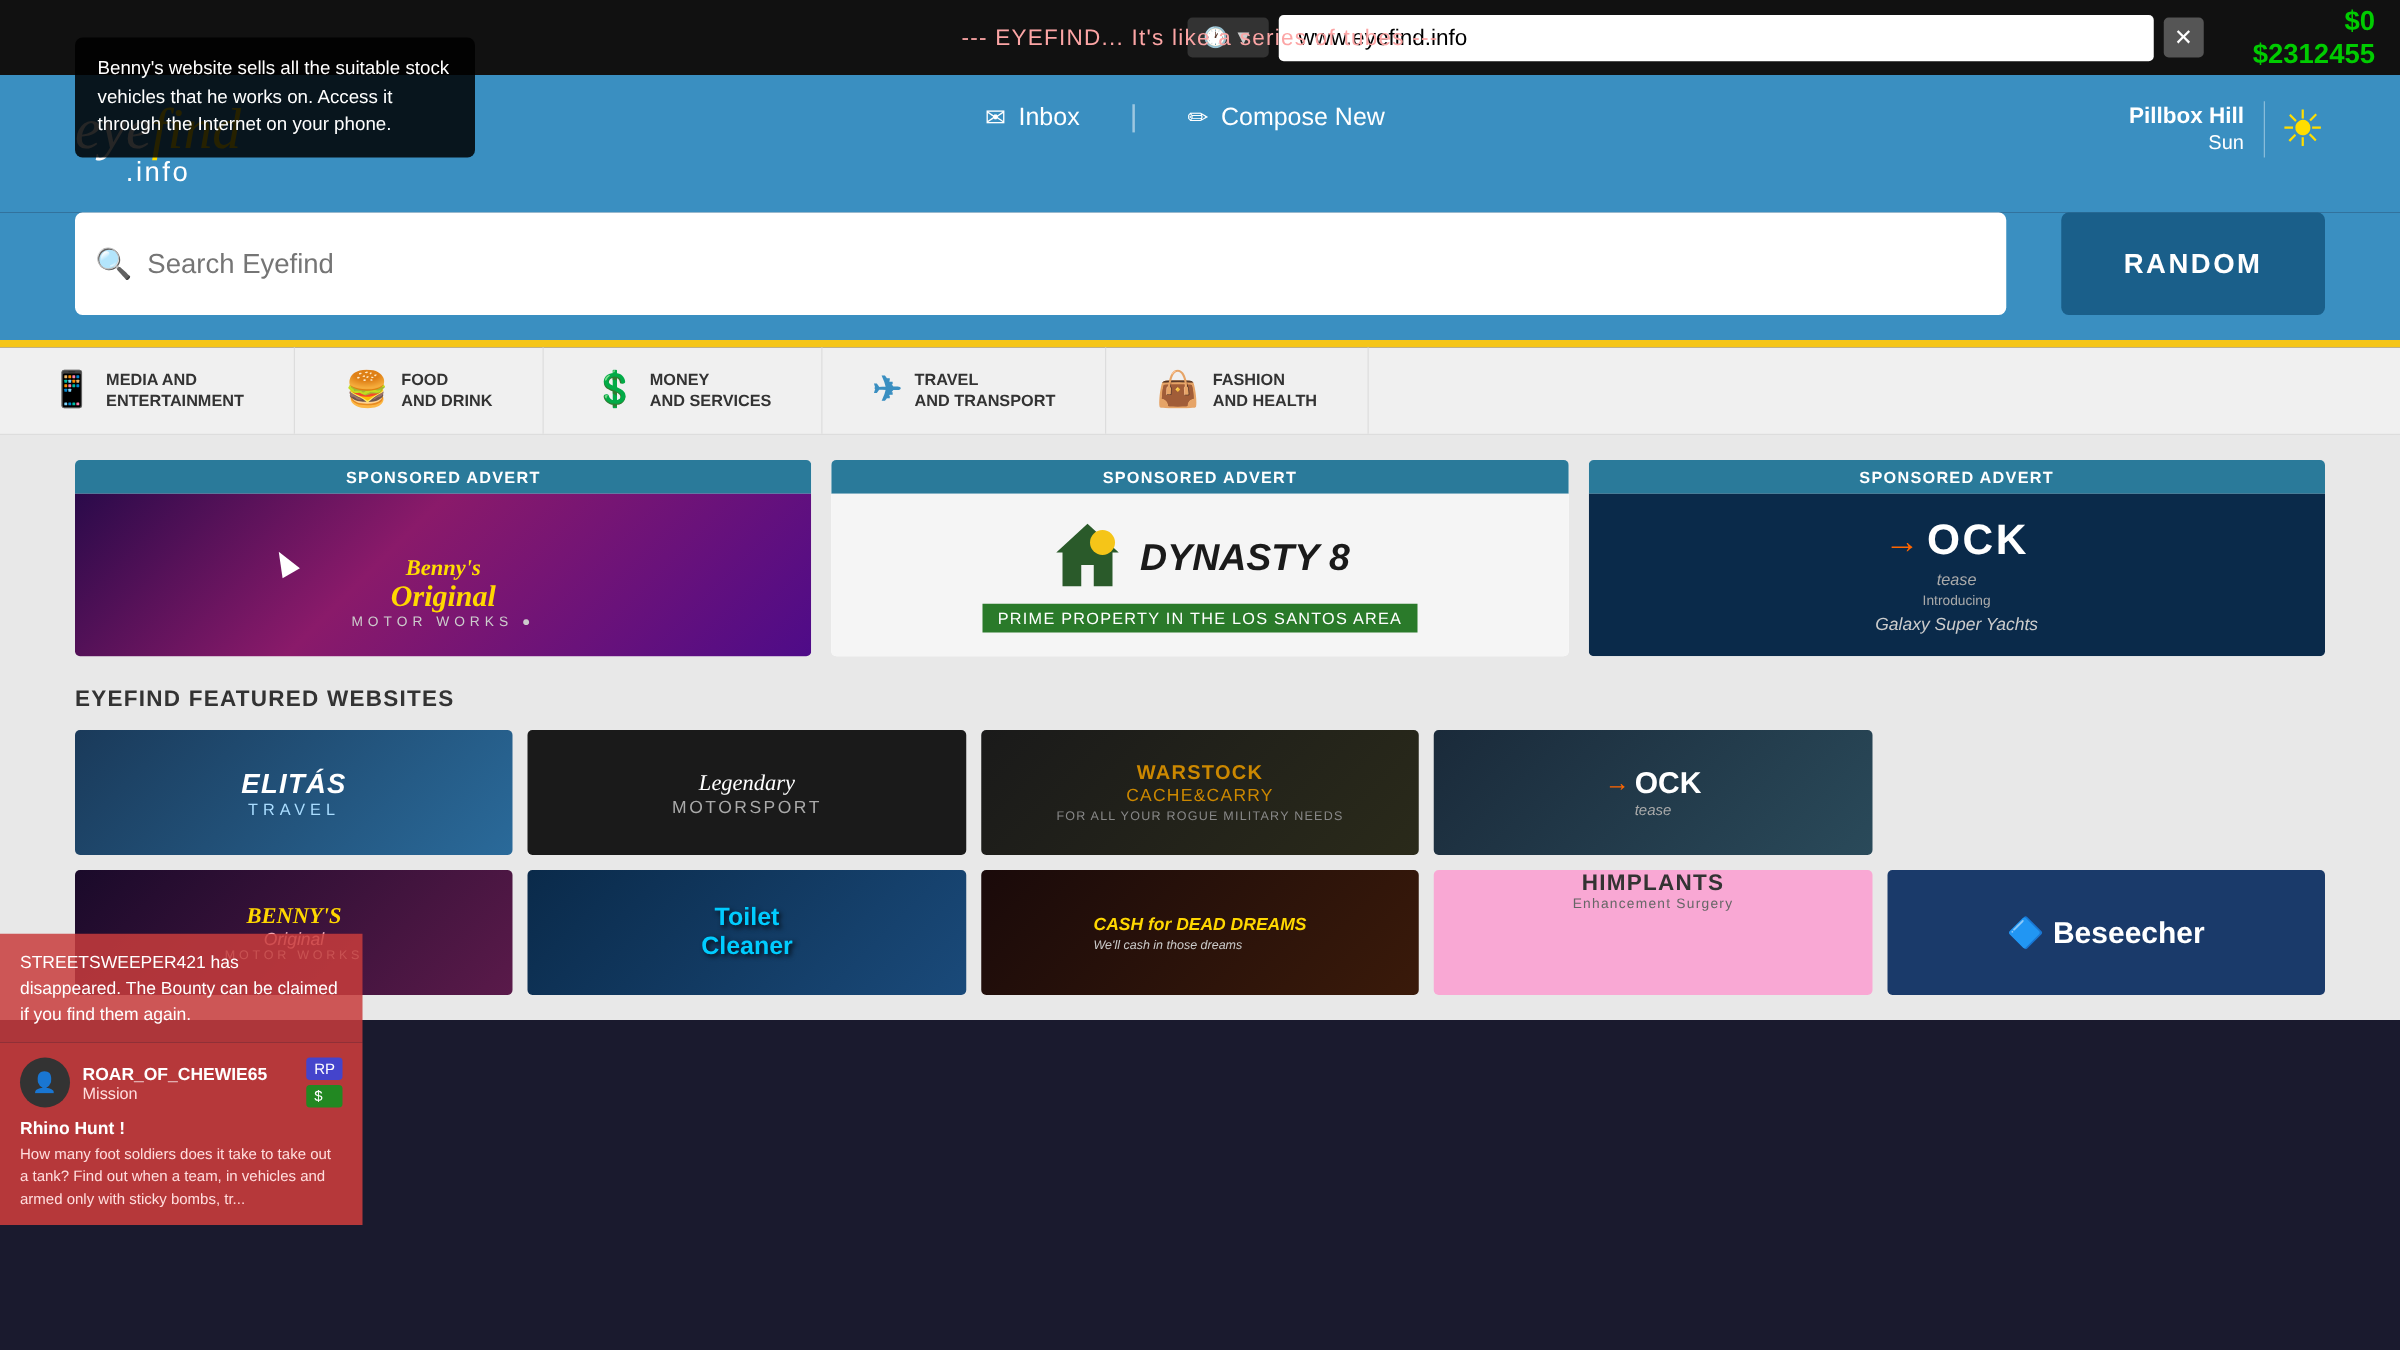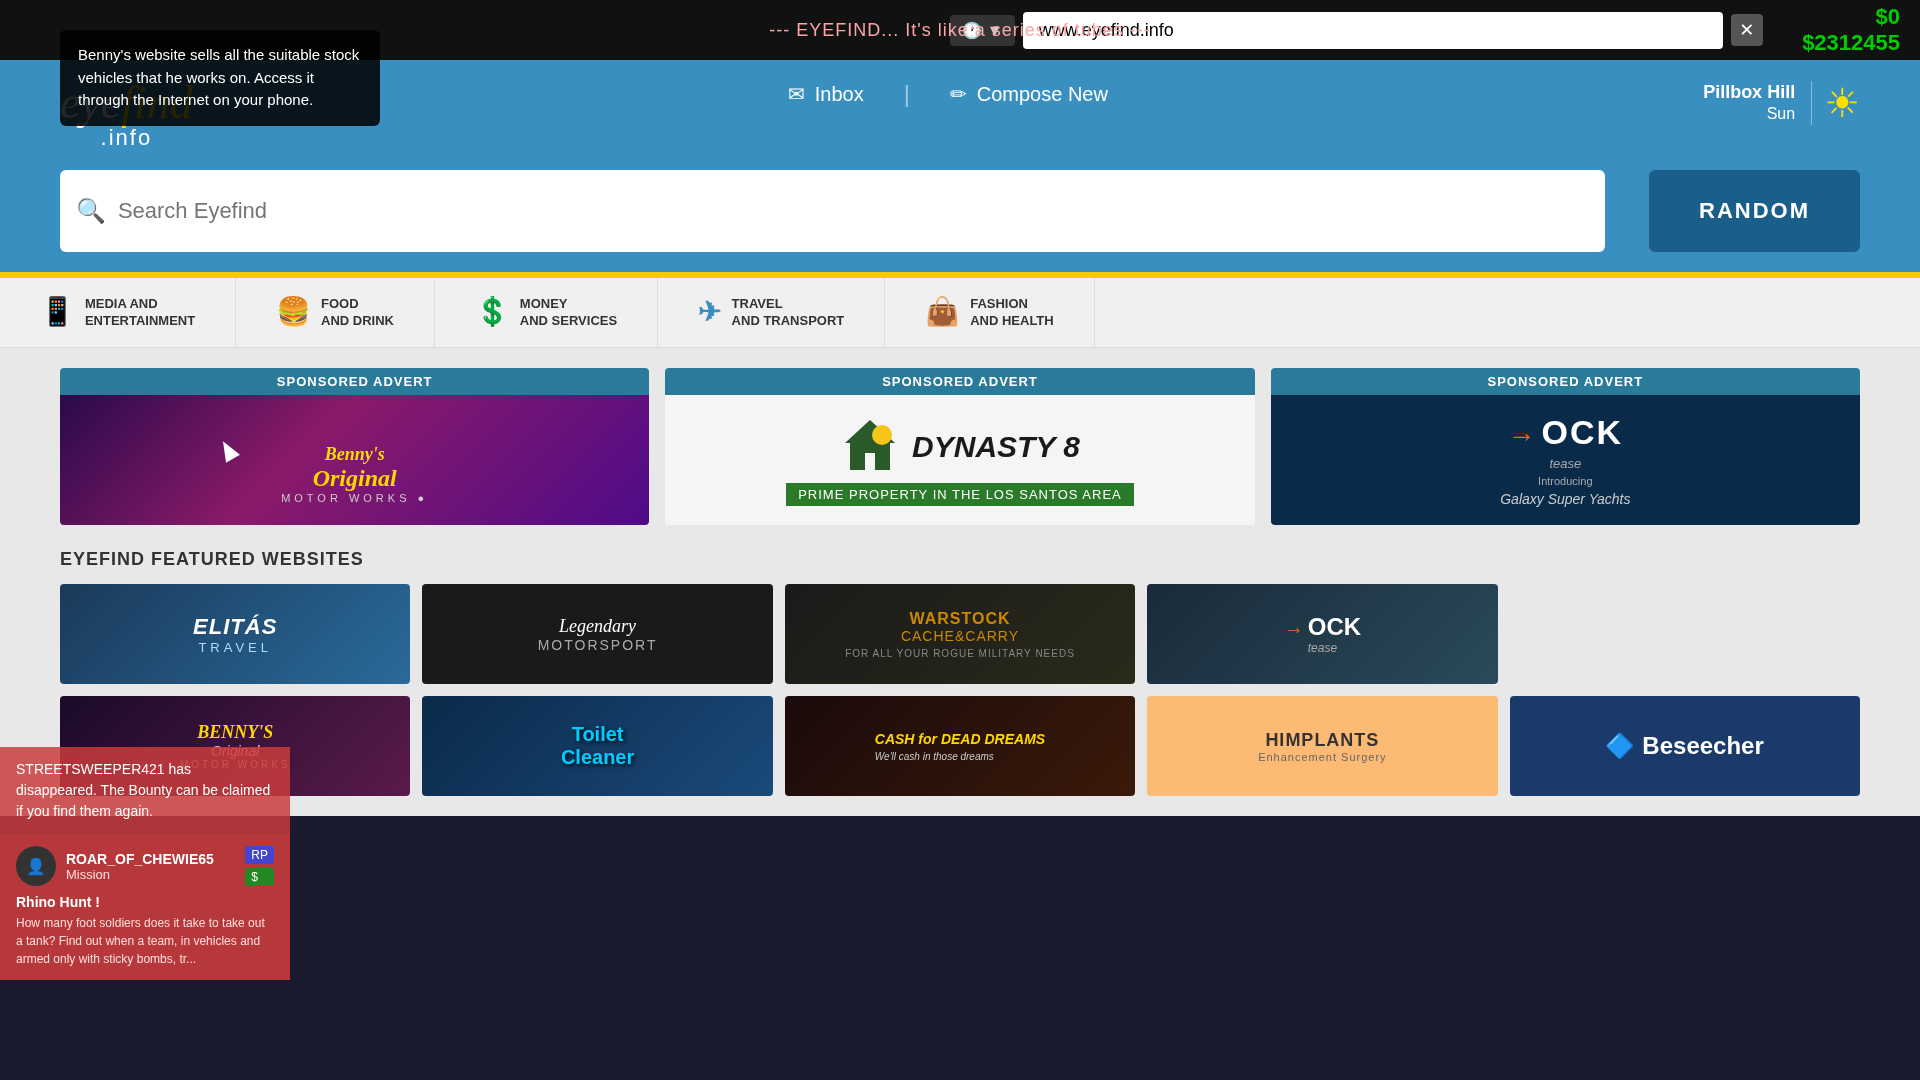--- a/index.html
+++ b/index.html
@@ -384,24 +384,23 @@
       justify-content: center;
     }
     .cash-card {
       background: linear-gradient(135deg, #1a0a0a, #3a1a0a);
       display: flex;
       align-items: center;
       justify-content: center;
       flex-direction: column;
     }
     .himplants-card {
-      background: #fdba74;
-      display: flex;
-      align-items: center;
-      justify-content: center;
+      background: #f9a8d4;
+      display: flex;
+      align-items: center;
       flex-direction: column;
     }
     .beseecher-card {
       background: #1a3a6a;
       display: flex;
       align-items: center;
       justify-content: center;
     }
 
     

